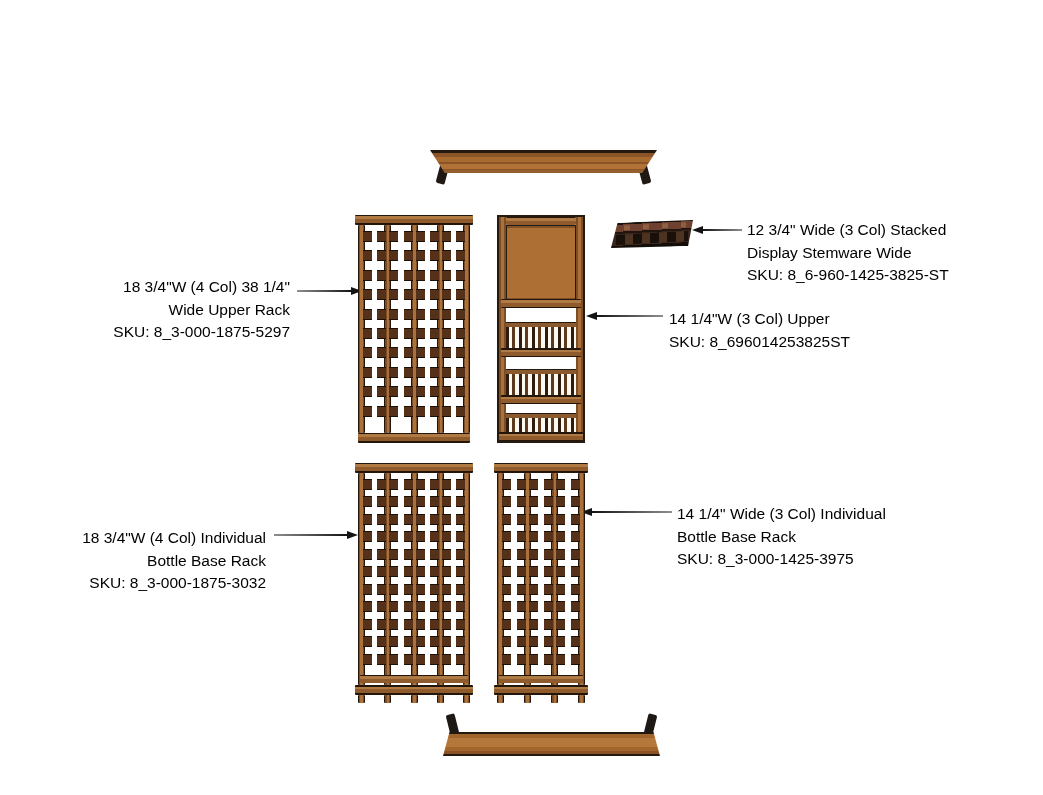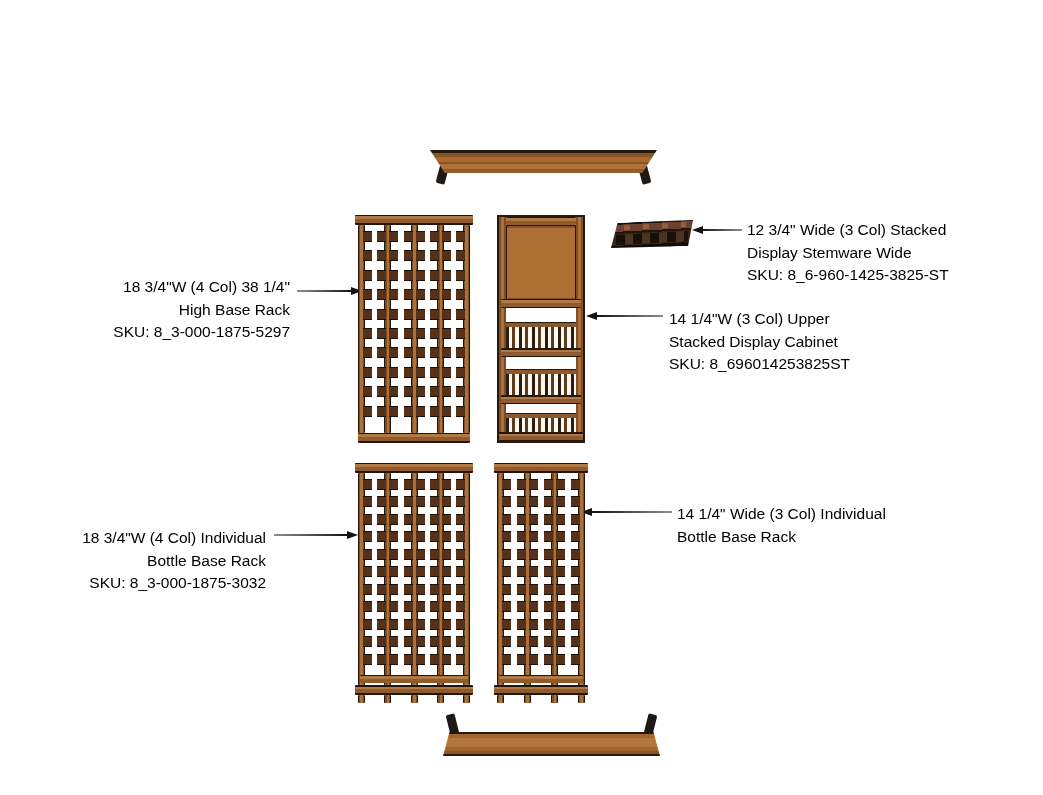--- a/index.html
+++ b/index.html
@@ -154,45 +154,45 @@
     </div>
 
   <div class="fig" style="left:443px;top:714px;width:217px;height:42px;">
     <div class="base-flare l"></div>
     <div class="base-flare r"></div>
     <div class="base-plank"></div>
   </div>
 
   <div class="label align-right" style="left:60px;top:276px;width:230px;">
     <div>18 3/4"W (4 Col) 38 1/4"</div>
-    <div>High Base Rack</div>
+    <div>Wide Upper Rack</div>
     <div>SKU: 8_3-000-1875-5297</div>
   </div>
 
   <div class="label" style="left:747px;top:219px;width:255px;">
     <div>12 3/4" Wide (3 Col) Stacked</div>
     <div>Display Stemware Wide</div>
     <div>SKU: 8_6-960-1425-3825-ST</div>
   </div>
 
   <div class="label" style="left:669px;top:308px;width:245px;">
     <div>14 1/4"W (3 Col) Upper</div>
-    <div>Stacked Display Cabinet</div>
     <div>SKU: 8_696014253825ST</div>
   </div>
 
   <div class="label align-right" style="left:36px;top:527px;width:230px;">
     <div>18 3/4"W (4 Col) Individual</div>
     <div>Bottle Base Rack</div>
     <div>SKU: 8_3-000-1875-3032</div>
   </div>
 
   <div class="label" style="left:677px;top:503px;width:265px;">
     <div>14 1/4" Wide (3 Col) Individual</div>
     <div>Bottle Base Rack</div>
+    <div>SKU: 8_3-000-1425-3975</div>
   </div>
 
   <div class="leader to-right" style="left:297px;top:290px;width:56px;"></div>
   <div class="ah ah-right" style="left:351px;top:286.5px;"></div>
 
   <div class="ah ah-left" style="left:692px;top:225.5px;"></div>
   <div class="leader to-left" style="left:702px;top:229px;width:40px;"></div>
 
   <div class="ah ah-left" style="left:586px;top:311.5px;"></div>
   <div class="leader to-left" style="left:596px;top:315px;width:67px;"></div>

